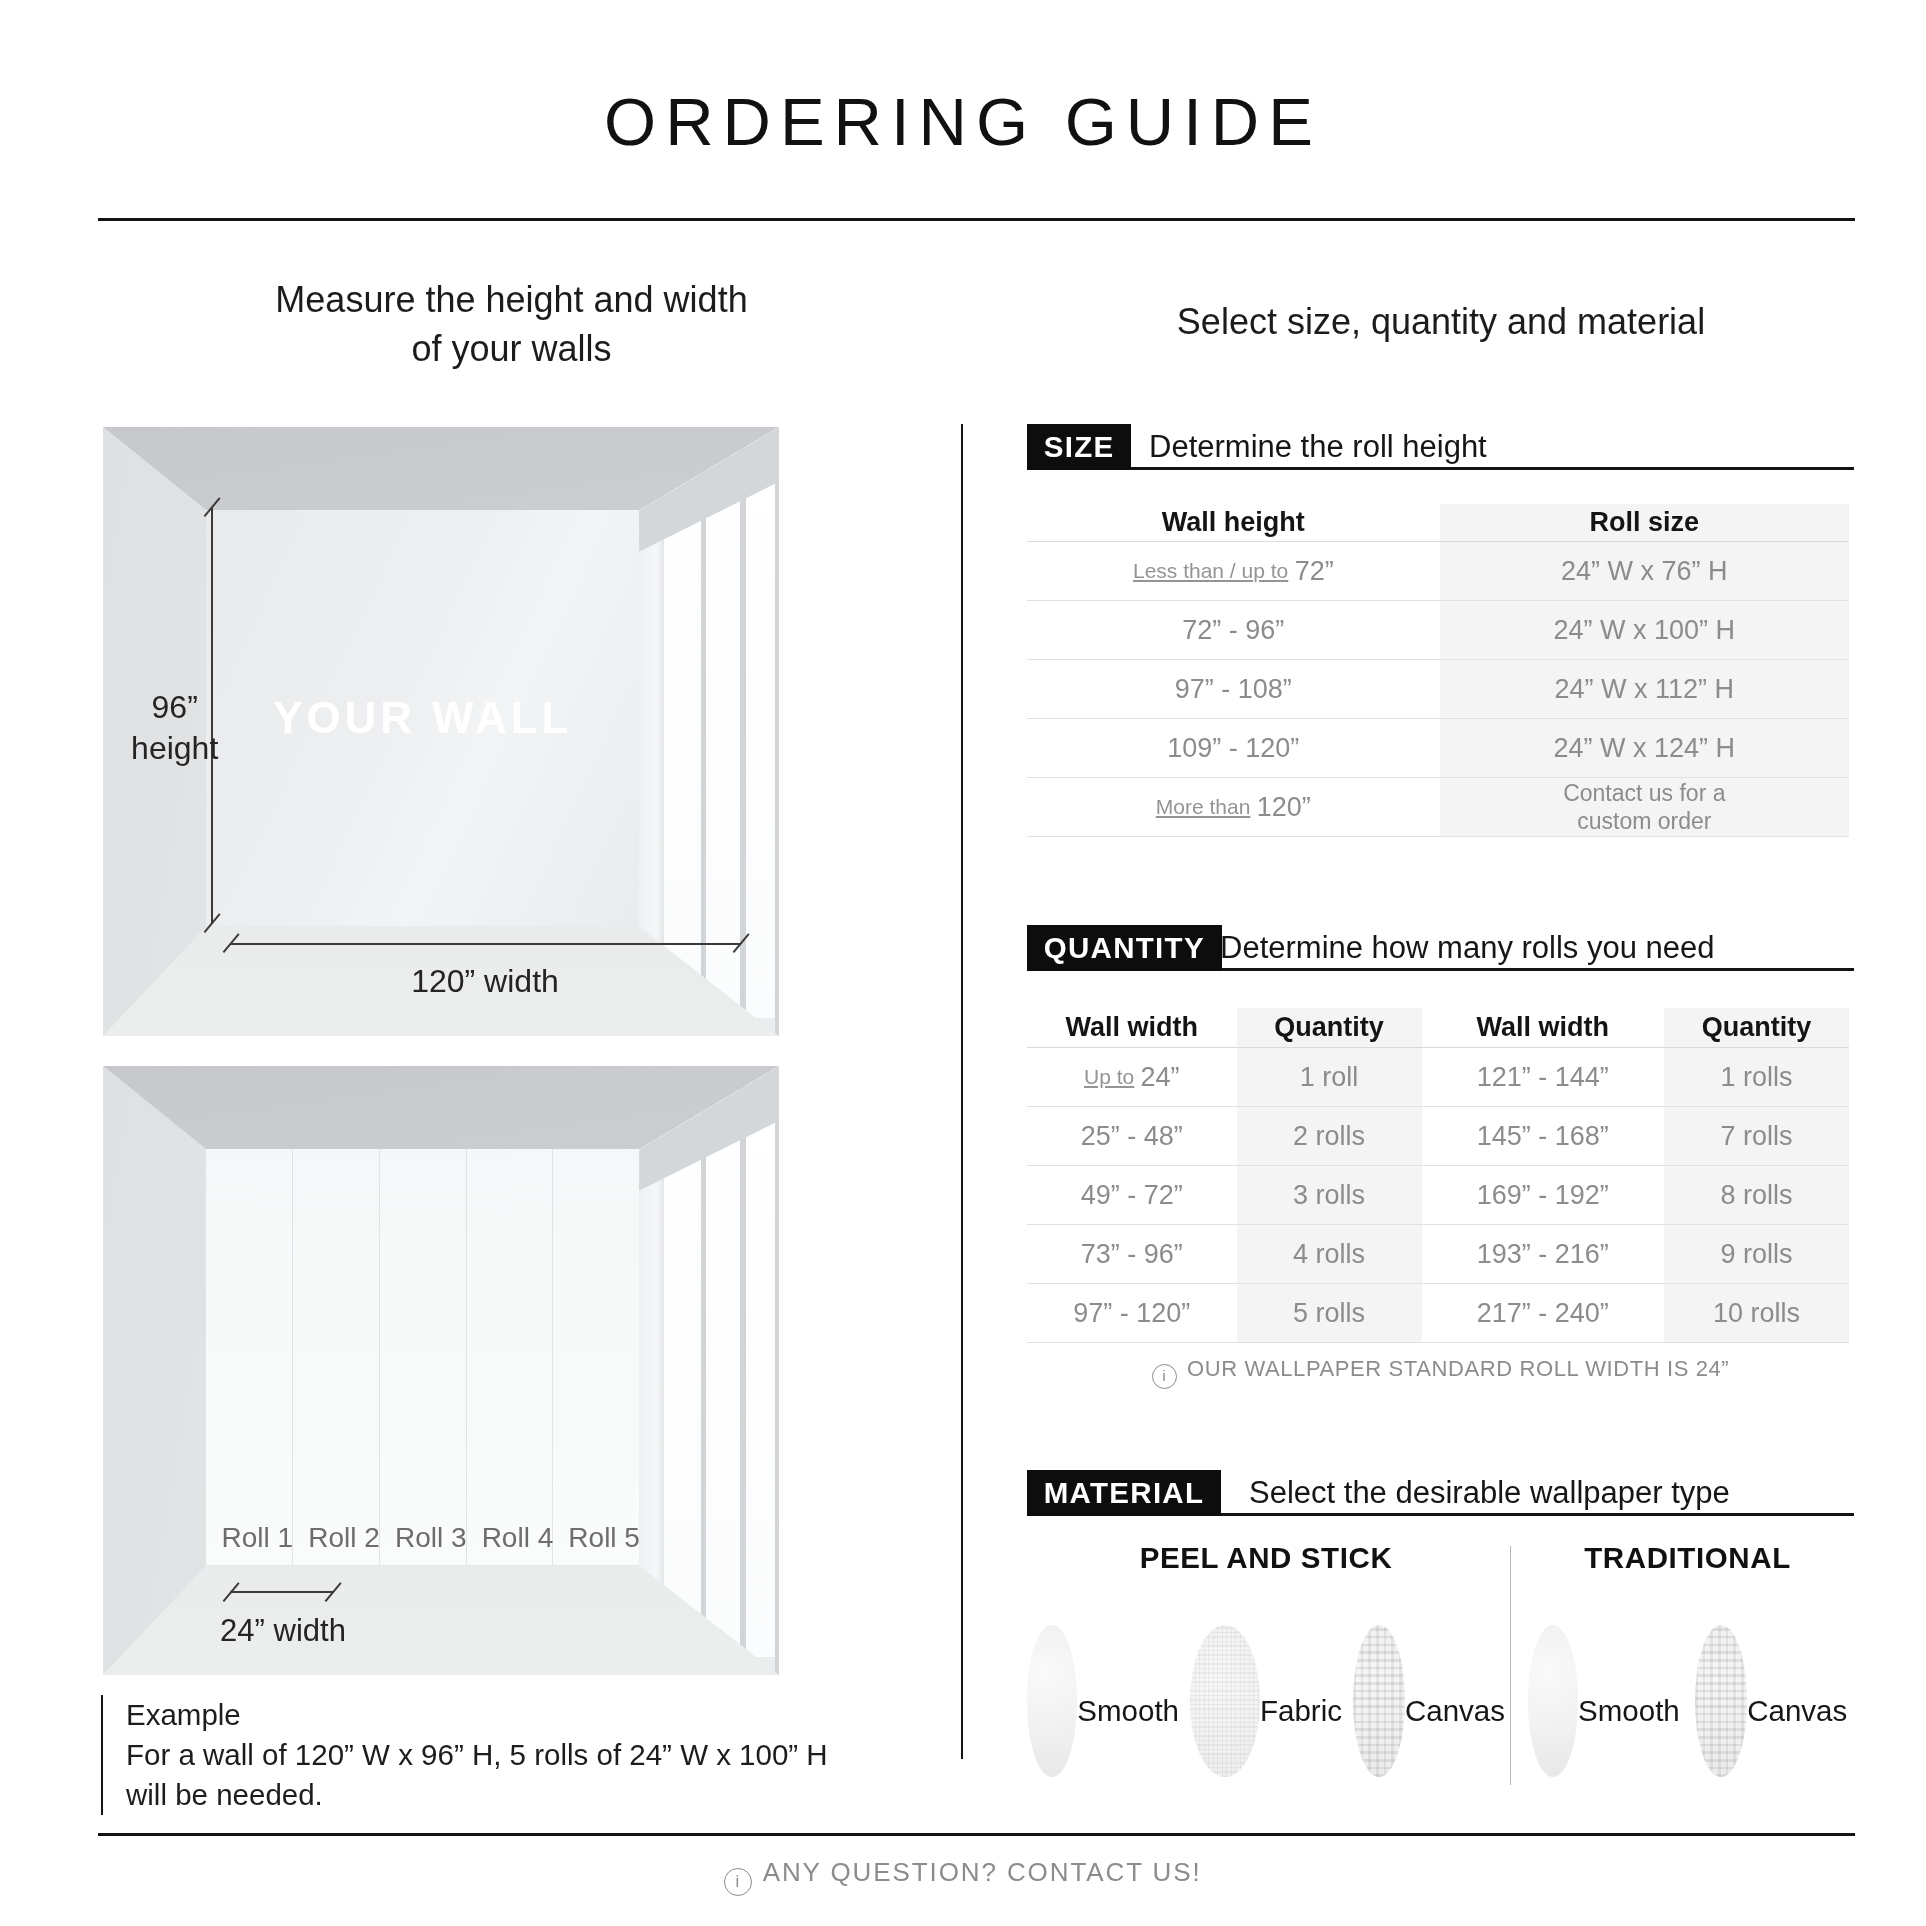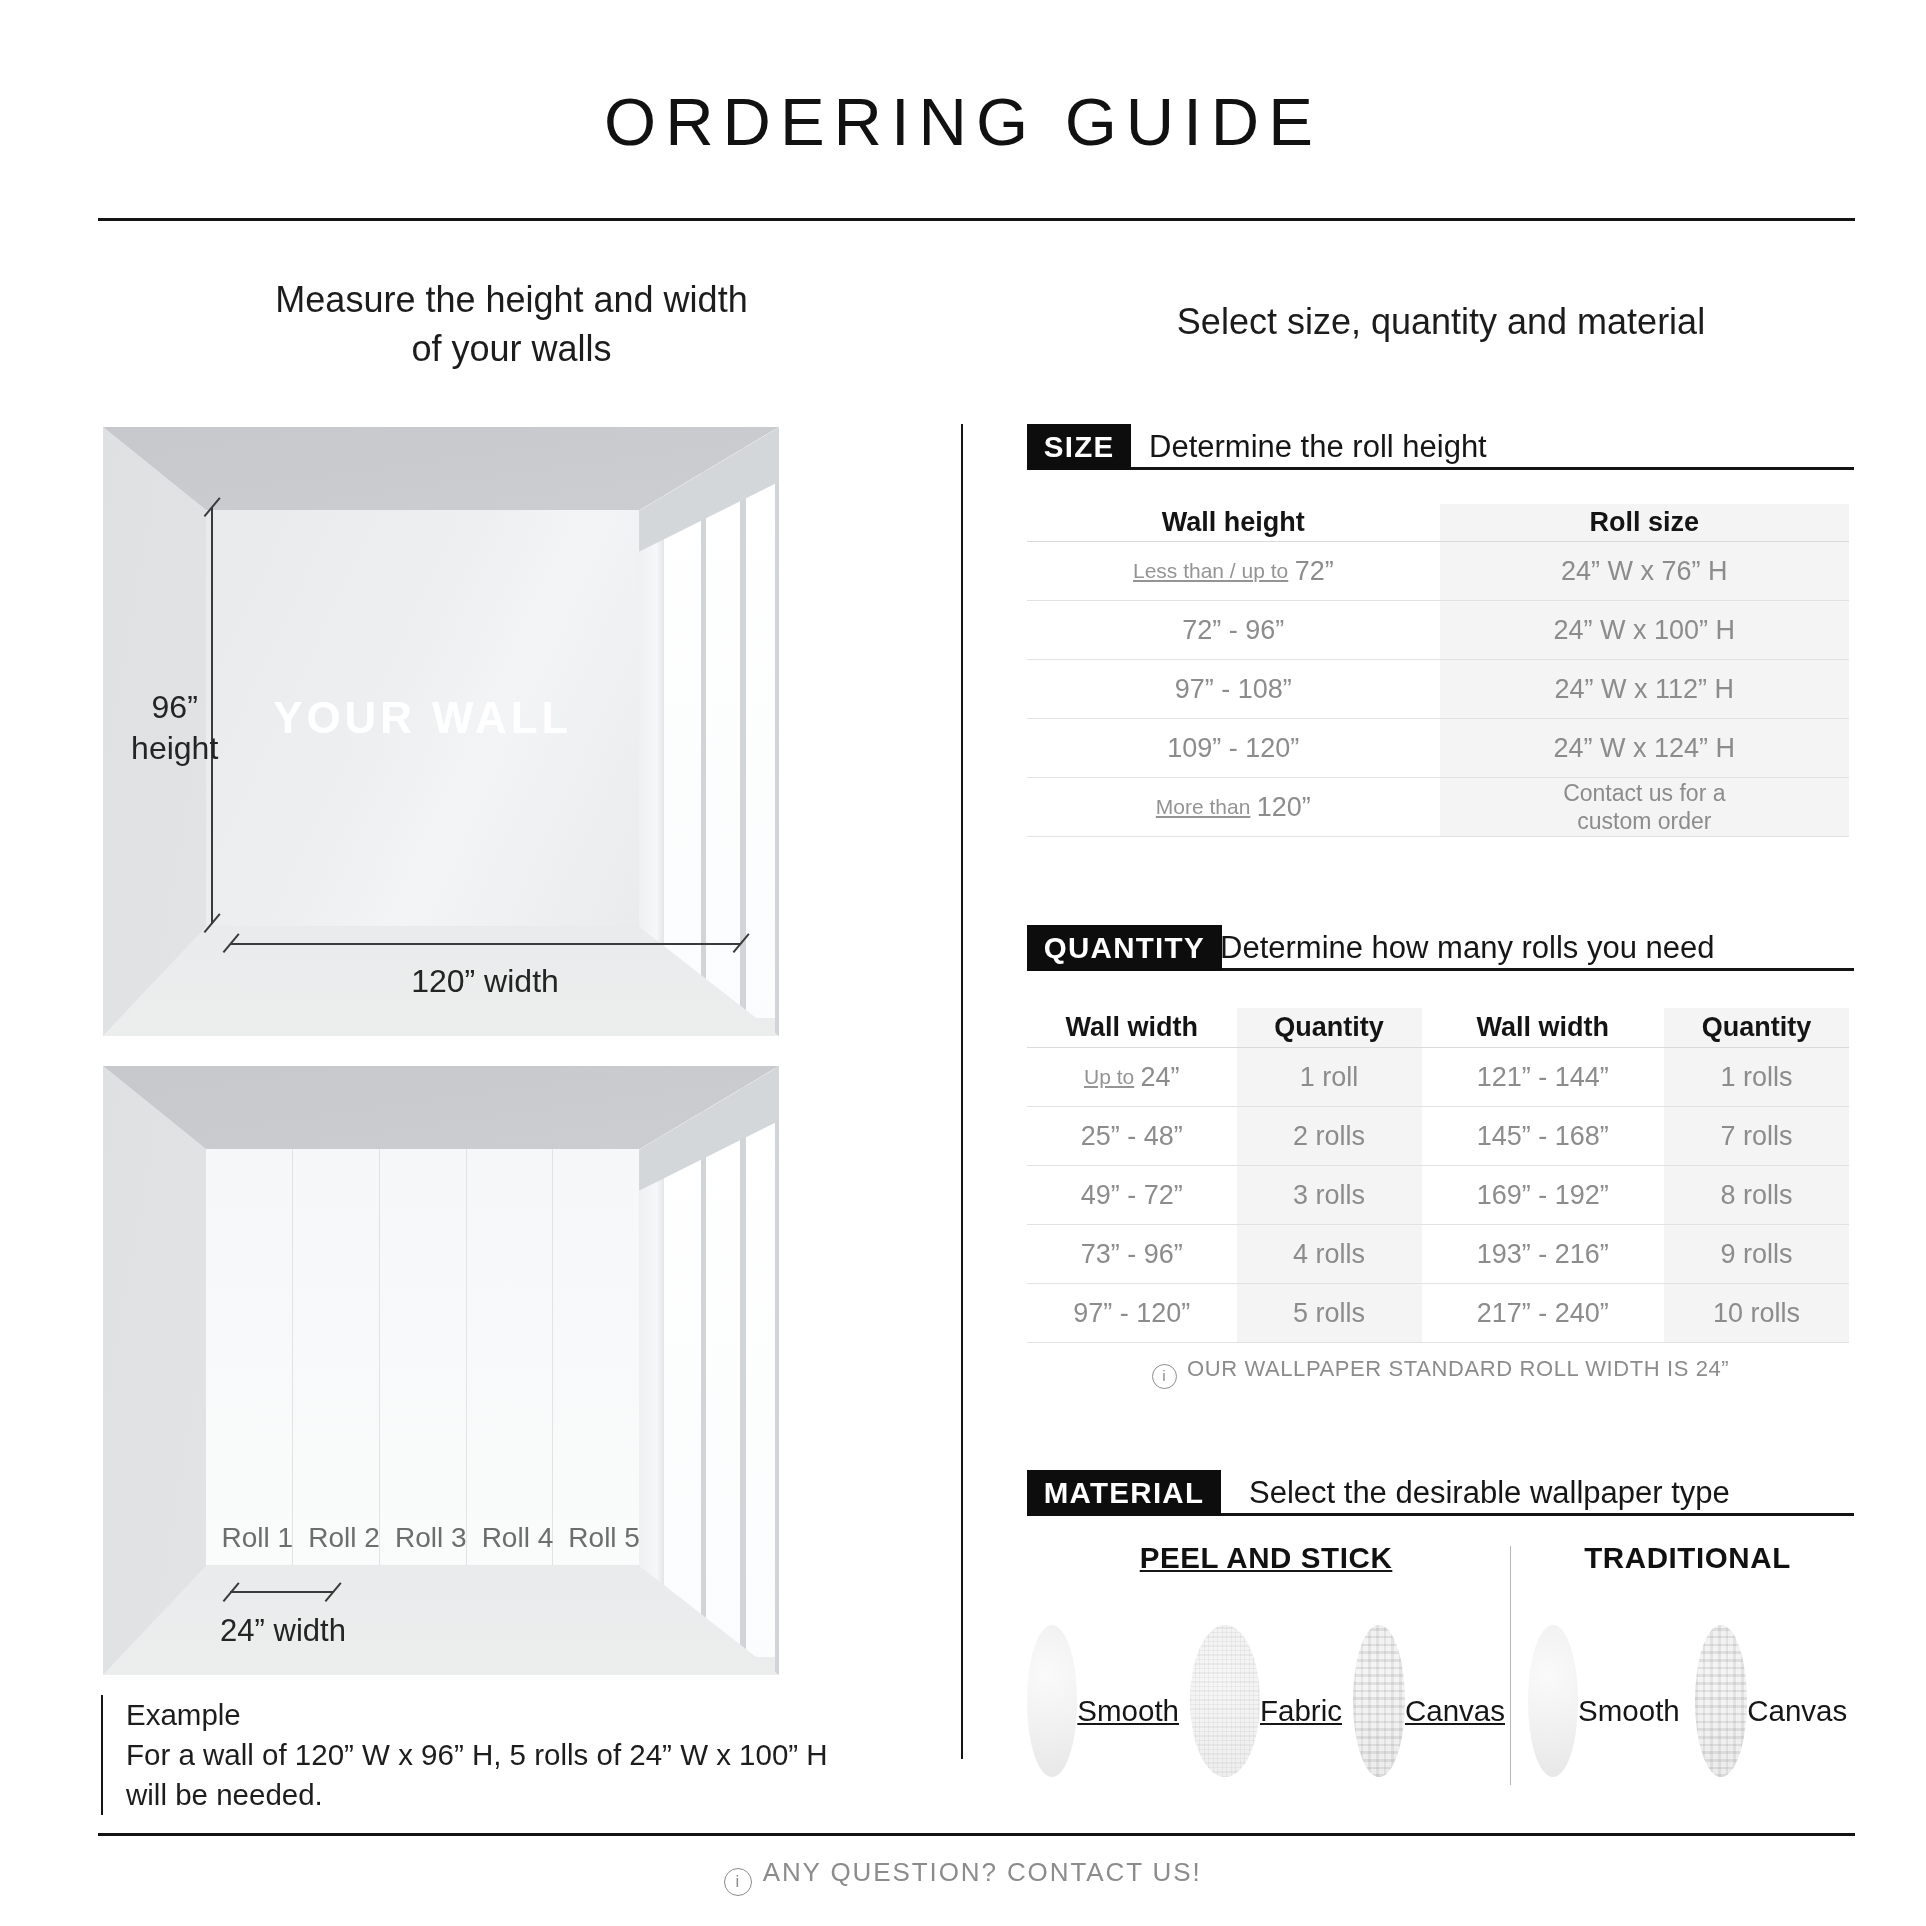--- a/index.html
+++ b/index.html
@@ -84,21 +84,21 @@
   #qty-table .cell{height:58px;} #qty-table .cell.hdr{height:39px;}
 
   .info-note{position:absolute;left:1027px;top:1356px;width:827px;text-align:center;
              font-size:22px;letter-spacing:0.6px;color:#8c8c8c;}
   .info-icon{display:inline-flex;align-items:center;justify-content:center;
              width:23px;height:23px;border:1.9px solid #8c8c8c;border-radius:50%;
              font-size:15.4px;font-style:normal;margin-right:10.3px;vertical-align:-5.1px;color:#8c8c8c;}
 
   
   .mat-group{position:absolute;top:1541px;}
-  #mat-group-1{left:1027px;width:478px;text-decoration:underline;}
+  #mat-group-1{left:1027px;width:478px;}
   #mat-group-2{left:1520px;width:335px;}
   .mat-title{text-align:center;font-size:29.5px;font-weight:600;letter-spacing:0.6px;color:#111;}
   .swatch-row{display:flex;justify-content:space-between;margin-top:50px;}
   #mat-group-2 .swatch-row{justify-content:space-around;}
   .swatch{width:152px;display:flex;align-items:center;}
   .swatch .disc{width:152px;height:152px;border-radius:50%;}
   .swatch .sw-label{margin-top:19px;font-size:29.5px;font-weight:500;color:#161616;}
   .tex-smooth{background:radial-gradient(circle at 38% 32%,#fafafa 0%,#f0f0f0 55%,#e7e7e8 100%);}
   .tex-fabric{background:
       repeating-linear-gradient(0deg,rgba(140,140,140,.10) 0 1.3px,rgba(255,255,255,0) 1.3px 4.5px),

